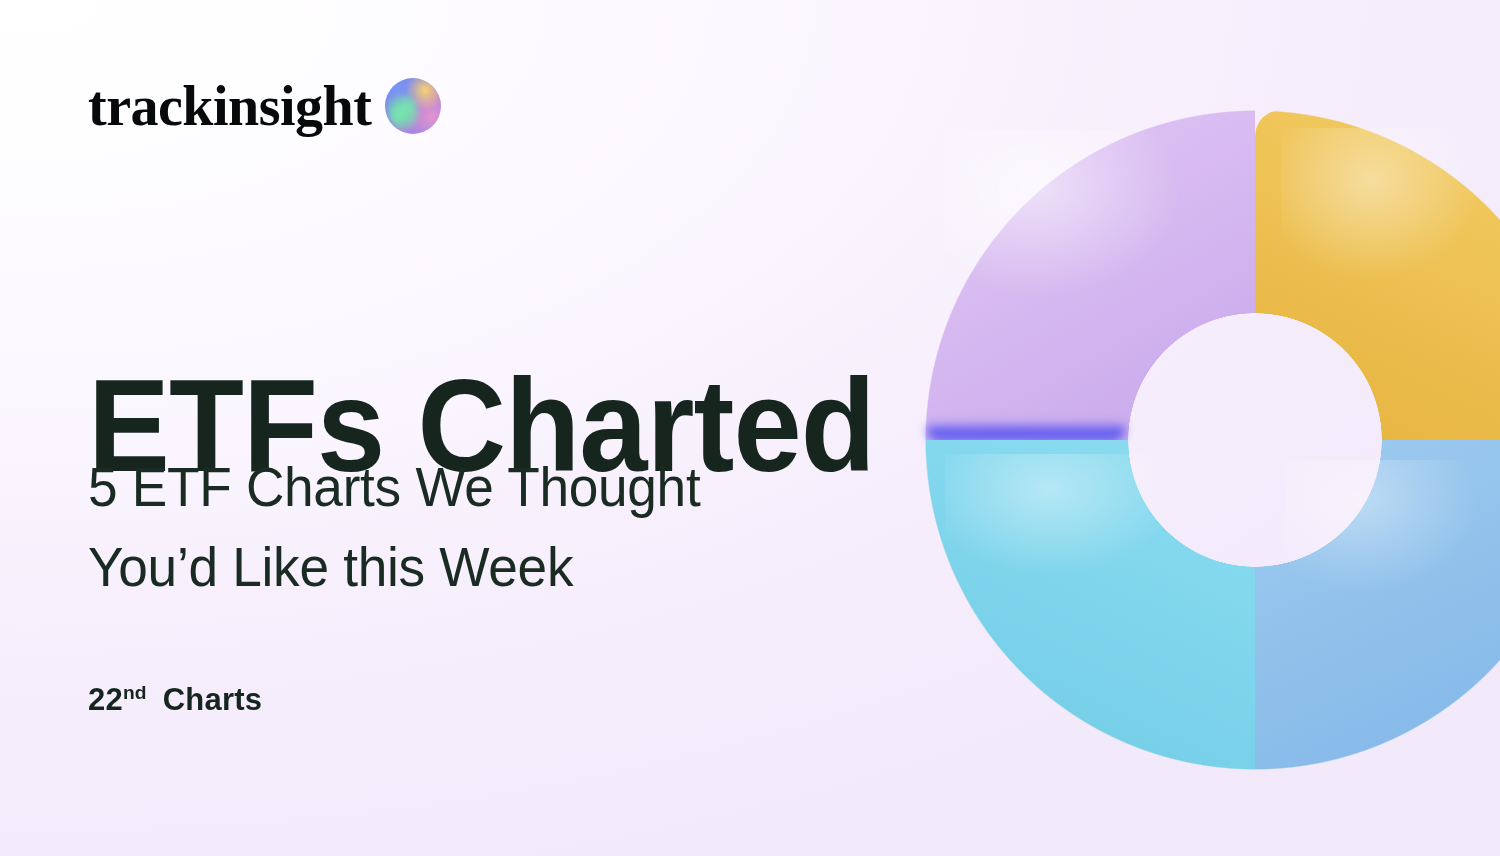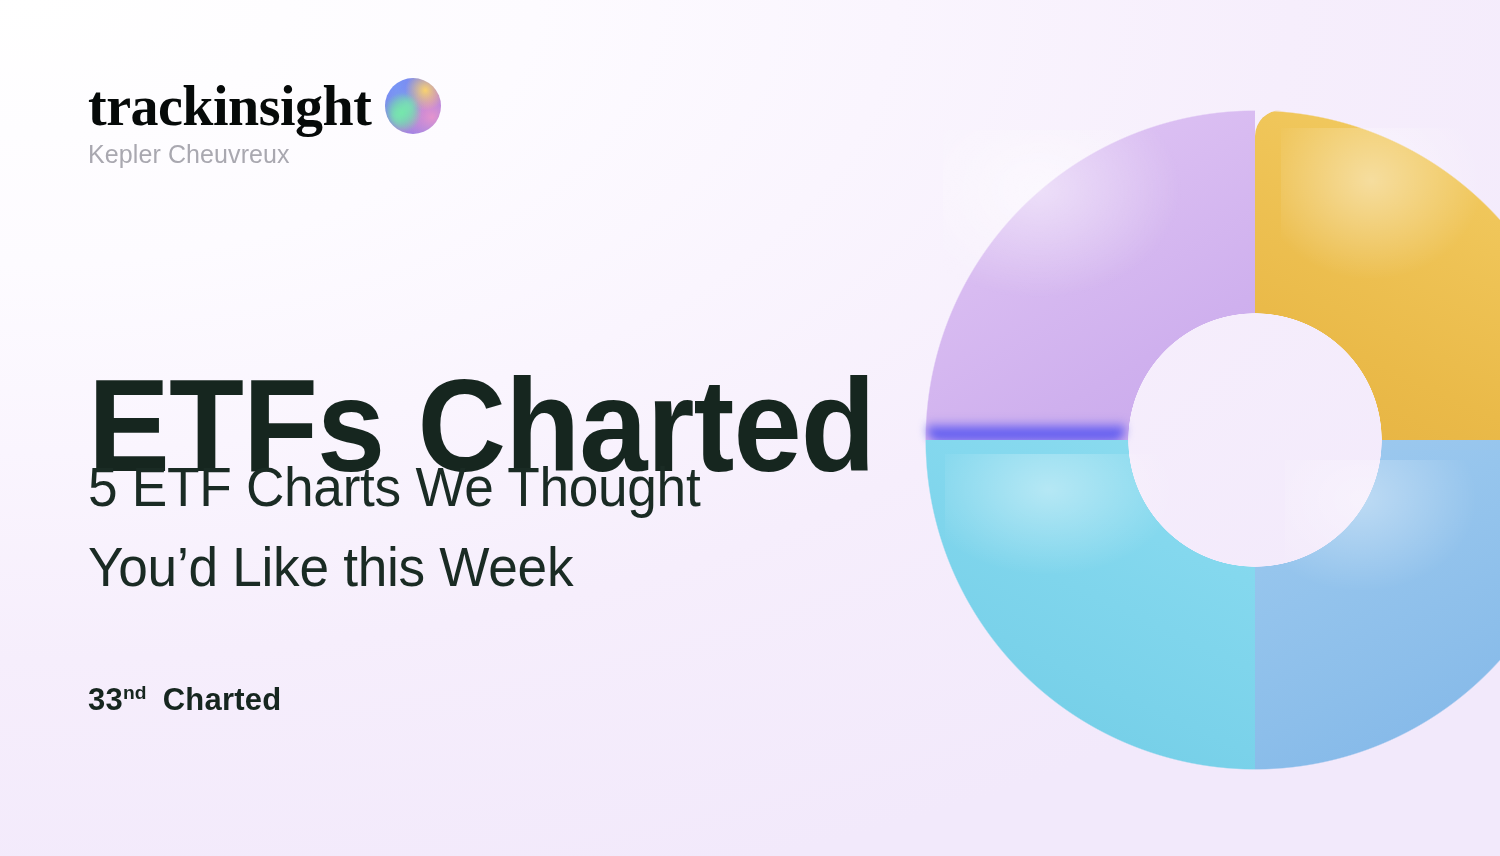--- a/index.html
+++ b/index.html
@@ -300,32 +300,31 @@
 
 <div class="slide">
 
   <div class="left-col">
 
     <div class="logo-block">
       <div class="logo-row">
         <div class="logo-word">trackinsight</div>
         <div class="logo-sphere"></div>
       </div>
-      <div class="logo-sub">Kepler Cheuvreux</div>
     </div>
 
     <h1 class="headline">ETFs Charted</h1>
 
     <div class="subhead">
       <span class="line">5 ETF Charts We Thought</span>
       <span class="line">You’d Like this Week</span>
     </div>
 
     <div class="edition">
-      <span>33</span><sup>nd</sup><span class="ed-gap"></span><span>Charted</span>
+      <span>22</span><sup>nd</sup><span class="ed-gap"></span><span>Charts</span>
     </div>
 
   </div>
 
   <div class="donut">
 
     <div class="seg seg-tl">
       <div class="shape"></div>
       <div class="hi"></div>
       <div class="edge-glow"></div>

